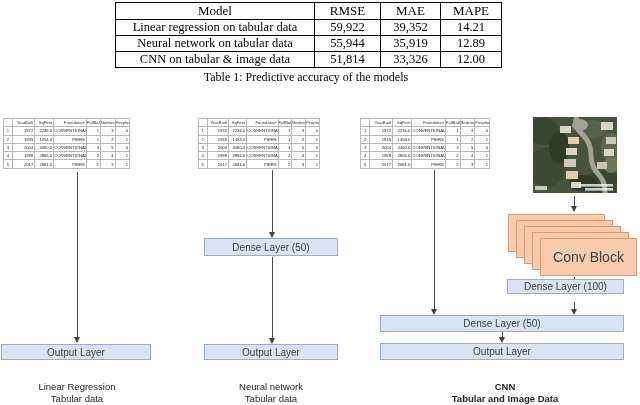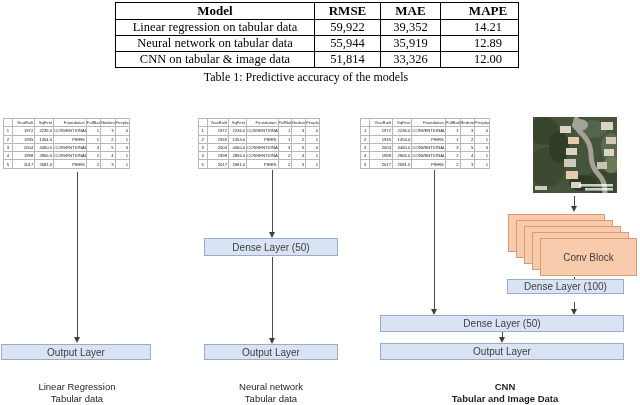--- a/index.html
+++ b/index.html
@@ -5,26 +5,26 @@
   html,body{margin:0;padding:0;background:#ffffff;}
   .canvas{position:relative;width:640px;height:405px;background:#ffffff;overflow:hidden;
           font-family:"Liberation Sans",sans-serif;}
 
   
   .results-wrap{position:absolute;left:115px;top:2px;width:382px;}
   table.results{border-collapse:collapse;table-layout:fixed;width:382px;
                 font-family:"Liberation Serif",serif;color:#000;}
   table.results th, table.results td{border:1px solid #000;text-align:center;
                 padding:0;height:14.5px;overflow:hidden;white-space:nowrap;}
-  table.results th{font-weight:bold;font-size:13px;}
+  table.results th{font-weight:normal;font-size:13px;}
   table.results td{font-size:12.5px;}
   table.results th:nth-child(1), table.results td:nth-child(1){width:198px;}
   table.results th:nth-child(2), table.results td:nth-child(2){width:65px;}
   table.results th:nth-child(3), table.results td:nth-child(3){width:59px;}
-  table.results th:nth-child(4), table.results td:nth-child(4){width:60px;padding-left:17px;}
+  table.results th:nth-child(4), table.results td:nth-child(4){width:60px;}
   .results-caption{margin-top:2px;text-align:center;font-family:"Liberation Serif",serif;
                 font-size:12px;color:#000;}
 
   
   table.mini{border-collapse:collapse;table-layout:fixed;width:100%;
              font-family:"Liberation Sans",sans-serif;color:#1a1a1a;background:#fff;}
   table.mini th, table.mini td{border:1px solid #b8b8b8;font-size:4.2px;line-height:5px;
              height:7.3px;padding:0 1px 0 0;text-align:right;overflow:hidden;white-space:nowrap;}
   table.mini th{font-weight:normal;color:#333;}
   table.mini th:nth-child(1), table.mini td:nth-child(1){width:7%;text-align:center;padding:0;}
@@ -35,21 +35,21 @@
   table.mini th:nth-child(6), table.mini td:nth-child(6){width:11%;}
   table.mini th:nth-child(7), table.mini td:nth-child(7){width:11%;}
   .mini-wrap{position:absolute;}
 
   
   .layerbox{position:absolute;display:flex;align-items:center;justify-content:center;
             background:var(--box-fill,#dae3f3);border:1px solid var(--box-border,#9dabcb);
             font-size:10px;color:#404040;box-sizing:border-box;}
   .convbox{position:absolute;width:97px;height:38px;background:var(--conv-fill,#f8cbad);
             border:1px solid var(--conv-border,#d79c73);box-sizing:border-box;
-            display:flex;align-items:center;justify-content:center;font-size:10px;color:#404040;}
+            display:flex;align-items:center;justify-content:center;font-size:14px;color:#404040;}
 
   
   .vline{position:absolute;width:1px;background:#4a4a4a;}
   .ahead{position:absolute;width:0;height:0;border-left:3.5px solid transparent;
          border-right:3.5px solid transparent;border-top:6px solid #3f3f3f;}
 
   
   .cap{position:absolute;text-align:center;font-size:9.5px;line-height:11.5px;color:#1f1f1f;}
 
   .sat{position:absolute;left:533px;top:117px;width:84px;height:76px;}

